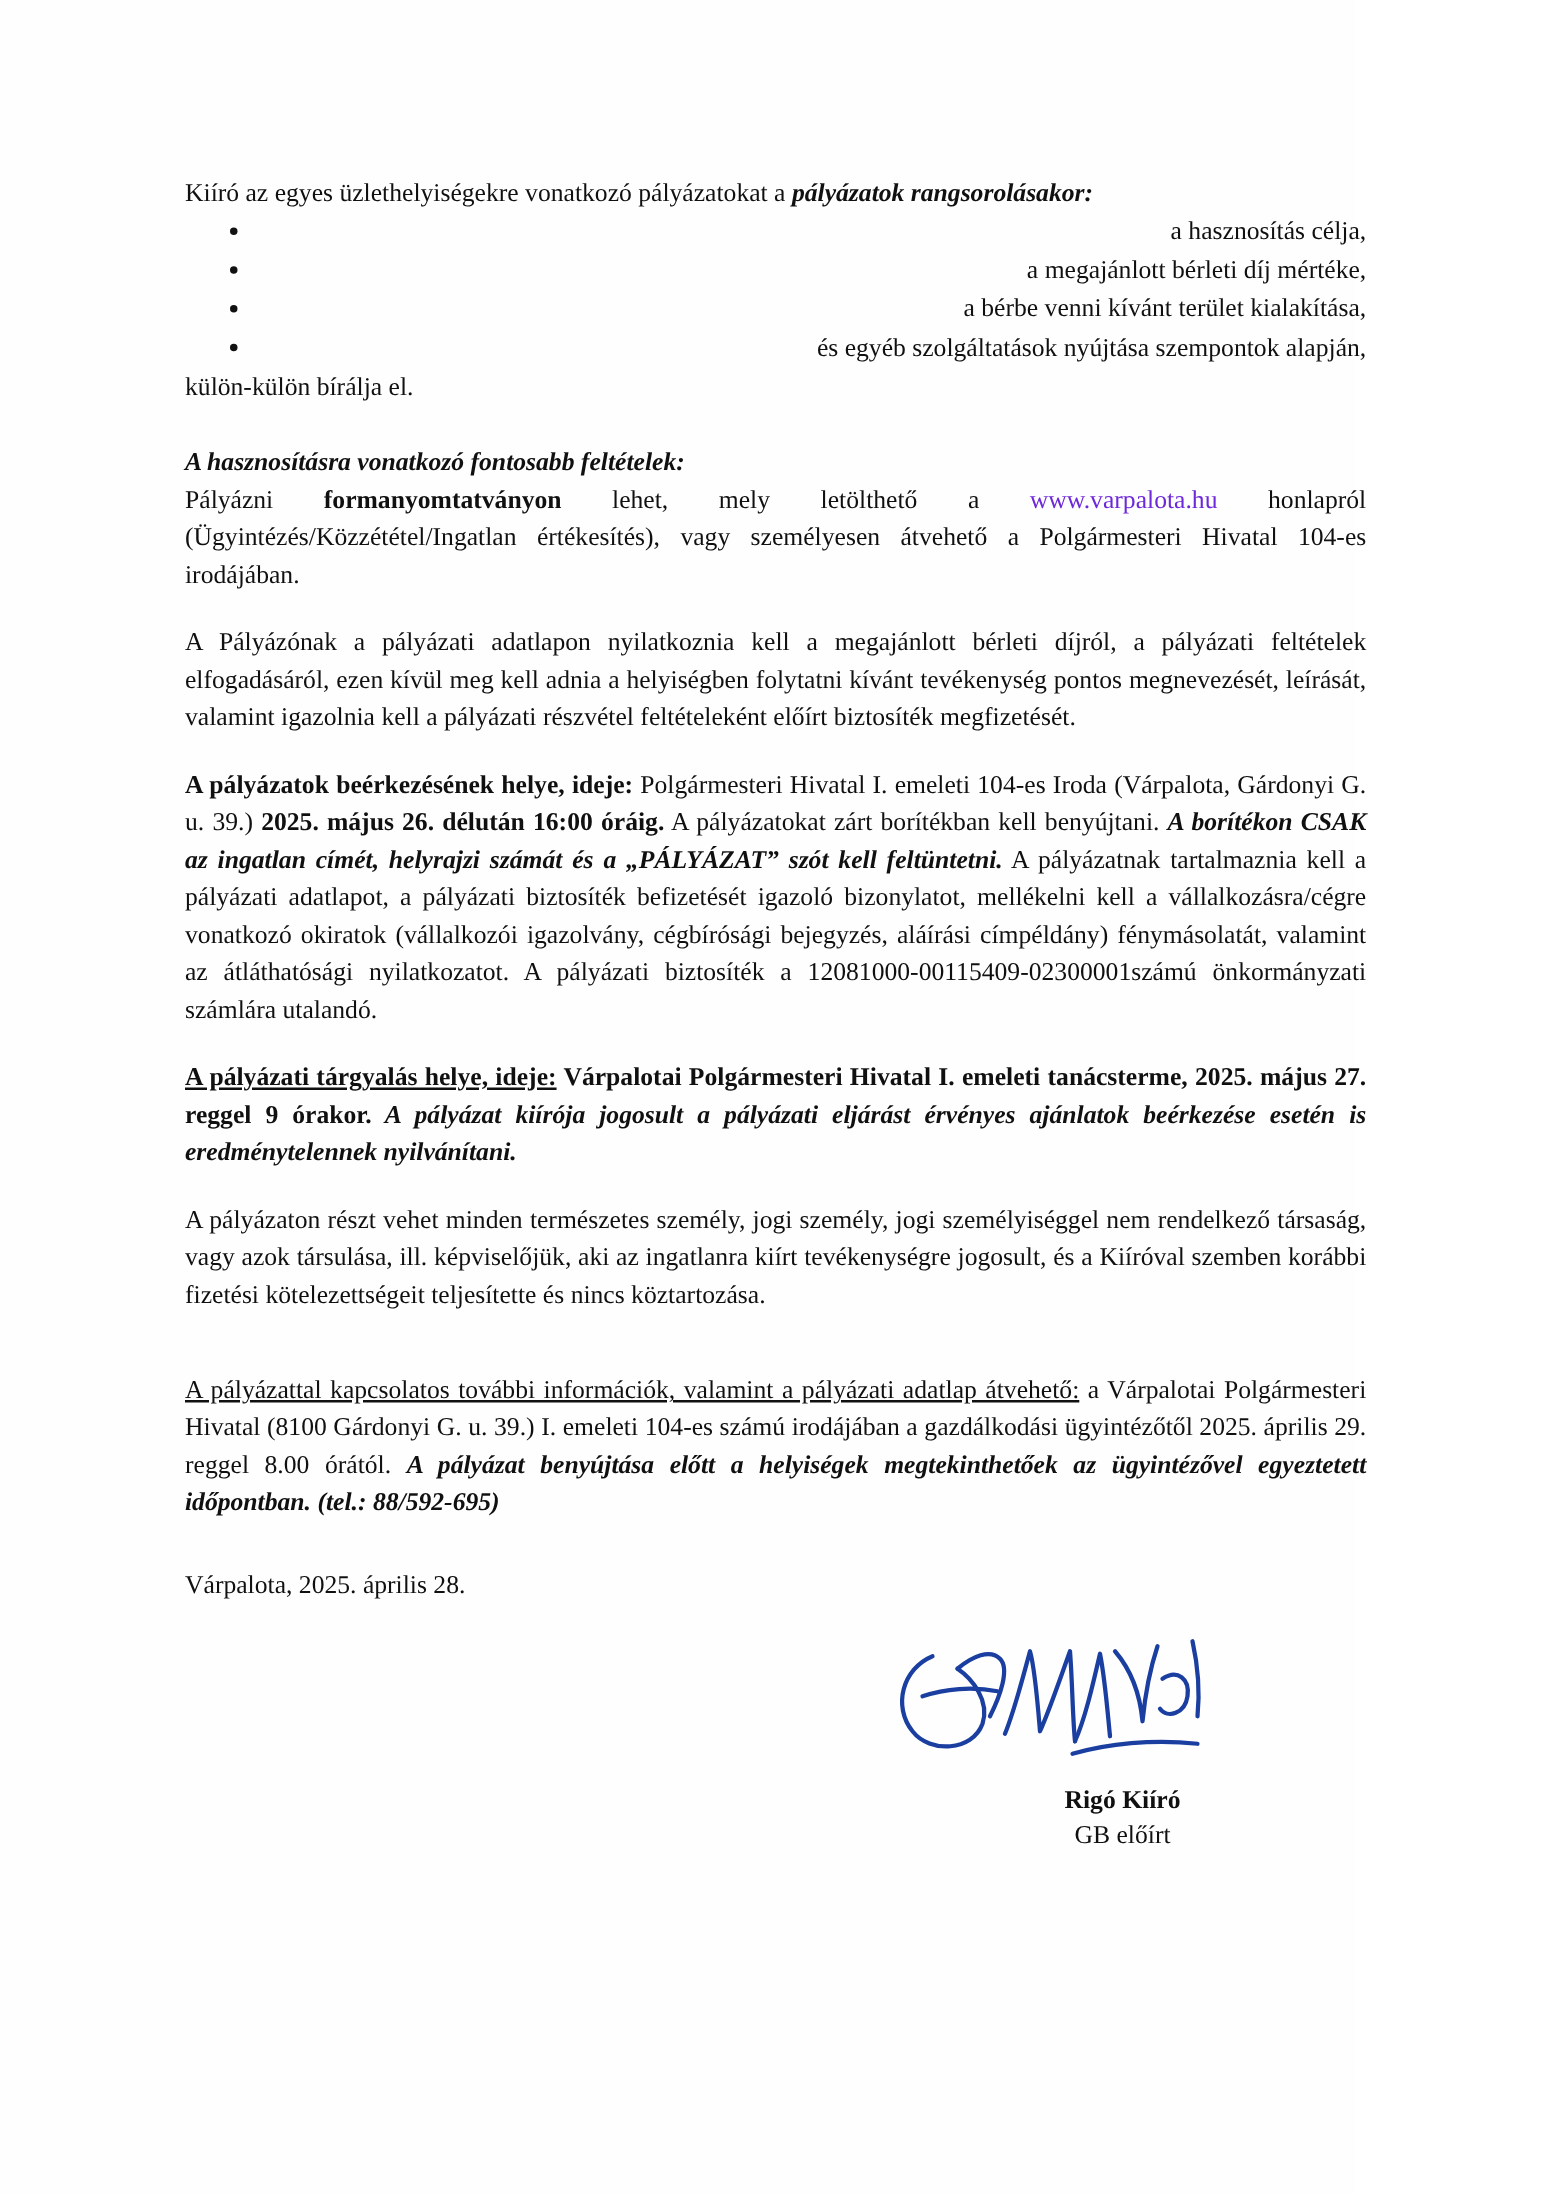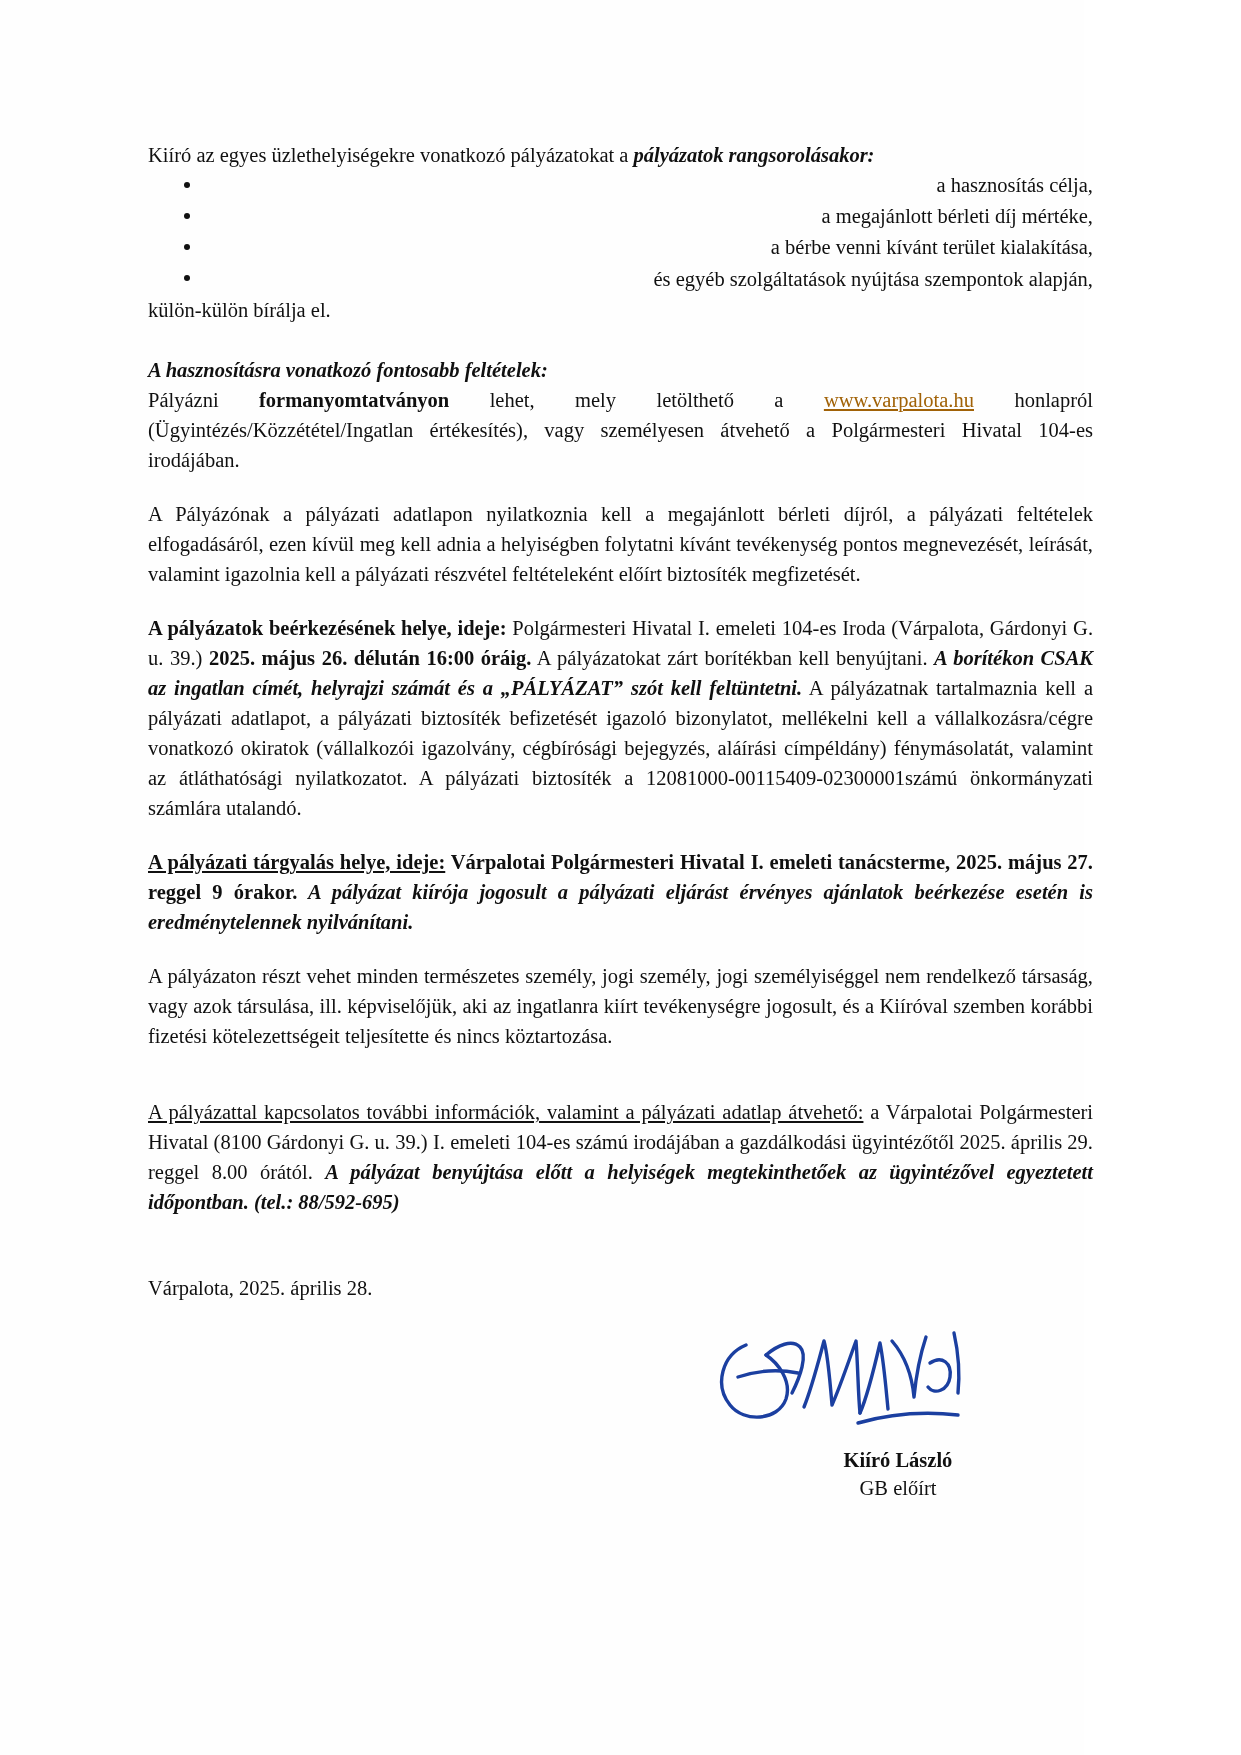--- a/index.html
+++ b/index.html
@@ -65,26 +65,25 @@
   .gap-md { height: 24px; }
   .gap-xl { height: 46px; }
   .bi {
     font-weight: bold;
     font-style: italic;
   }
   .b { font-weight: bold; }
   .u { text-decoration: underline; }
   .bu { font-weight: bold; text-decoration: underline; }
   .link {
-    text-decoration: underline;
-    color: #a16207;
+    color: #6d28d9;
   }
   .sign-wrap {
     position: relative;
-    margin-top: 60px;
+    margin-top: 40px;
     height: 200px;
   }
   .date-line {
     font-size: 20.5px;
   }
   .signature-svg {
     position: absolute;
     left: 560px;
     top: 34px;
   }
@@ -171,18 +170,18 @@
           <path d="M30 66 C48 60, 70 58, 90 62"></path>
           <path d="M96 96 C104 76, 110 52, 116 30 C120 44, 122 70, 124 94 C132 76, 140 52, 148 30 C150 56, 150 82, 152 102"></path>
           <path d="M152 102 C160 84, 166 58, 172 32 C176 52, 178 78, 180 98"></path>
           <path d="M184 30 C196 44, 204 64, 206 86 C208 66, 212 44, 218 26"></path>
           <path d="M222 52 C234 44, 244 52, 242 66 C240 80, 226 84, 220 76"></path>
           <path d="M246 22 C250 40, 252 62, 250 82"></path>
           <path d="M150 112 C178 104, 214 100, 250 104"></path>
         </g>
       </svg>
 
-      <div class="sign-name">Kiíró László</div>
+      <div class="sign-name">Rigó Kiíró</div>
       <div class="sign-title">GB előírt</div>
     </div>
 
   </div>
 </div>
 
 </body></html>

